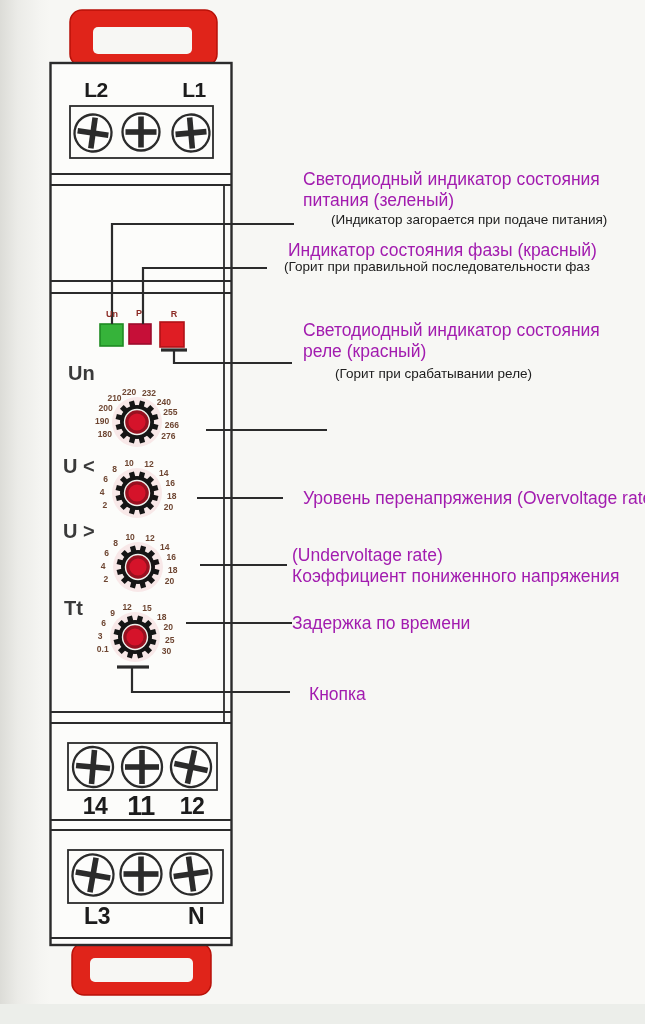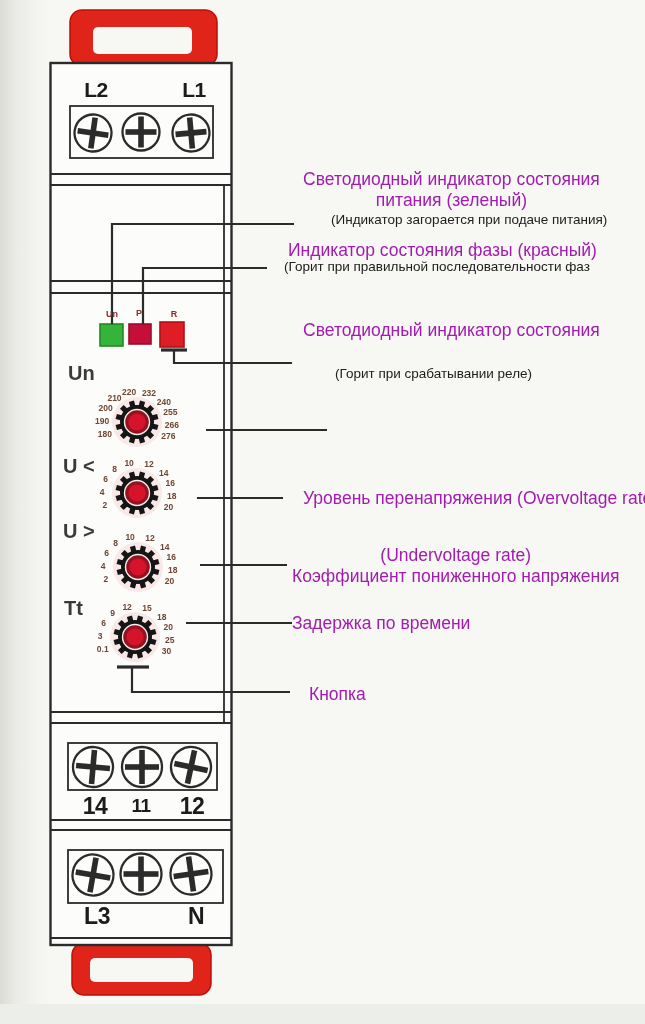--- a/index.html
+++ b/index.html
@@ -1,21 +1,20 @@
 <!DOCTYPE html>
 <html><head>
 <meta charset="utf-8">
 <style>
   html,body{margin:0;padding:0;background:#eceeea;}
   #canvas{
     position:relative;width:645px;height:1004px;overflow:hidden;
     background:#f7f7f4;
     font-family:"Liberation Sans","DejaVu Sans",sans-serif;
     color:#1a1a1a;
-    text-align:center;
   }
   #scan-strip{
     position:absolute;left:0;top:0;width:50px;height:1024px;
     background:linear-gradient(to right,#d7d7d2 0%,#e9e9e5 35%,#f4f4f1 80%,#f7f7f4 100%);
     opacity:.85;
   }
   svg{position:absolute;left:0;top:0;}
   .abs{position:absolute;}
   .ctr{transform:translate(-50%,-50%);white-space:nowrap;}
   .tlabel{font-weight:700;color:#1c1c1c;letter-spacing:-0.5px;}
@@ -194,21 +193,21 @@
       <path d="M200,565 L287,565"></path>
       <path d="M186,623 L292,623"></path>
       <path d="M117,667 L149,667" stroke-width="3.2"></path>
       <path d="M132,667 L132,692 L290,692"></path>
     </g>
   </svg>
 
   <div class="abs ctr tlabel" style="left:96px;top:90px;font-size:21px;">L2</div>
   <div class="abs ctr tlabel" style="left:194px;top:90px;font-size:21px;">L1</div>
   <div class="abs ctr tlabel" style="left:95px;top:806px;font-size:23px;">14</div>
-  <div class="abs ctr tlabel" style="left:141px;top:806px;font-size:19px;">11</div>
+  <div class="abs ctr tlabel" style="left:141px;top:806px;font-size:27px;">11</div>
   <div class="abs ctr tlabel" style="left:192px;top:806px;font-size:23px;">12</div>
   <div class="abs ctr tlabel" style="left:97px;top:916px;font-size:23px;">L3</div>
   <div class="abs ctr tlabel" style="left:196px;top:916px;font-size:23px;">N</div>
 
   <div class="abs ctr ledlabel" style="left:112px;top:314px;">Un</div>
   <div class="abs ctr ledlabel" style="left:139px;top:313px;">P</div>
   <div class="abs ctr ledlabel" style="left:174px;top:314px;">R</div>
 
   <div class="abs klabel" style="left:68px;top:362px;">Un</div>
   <div class="abs klabel" style="left:63px;top:455px;">U &lt;</div>
@@ -264,20 +263,21 @@
   </div>
   <div class="abs ann-n" style="left:331px;top:212px;">(Индикатор загорается при подаче питания)</div>
 
   <div class="abs ann-t" style="left:288px;top:240px;">Индикатор состояния фазы (красный)</div>
   <div class="abs" style="left:284px;top:259px;">
     <div class="ann-n">(Горит при правильной последовательности фаз</div>
   </div>
 
   <div class="abs" style="left:303px;top:320px;">
     <div class="ann-t">Светодиодный индикатор состояния</div>
+    <div class="ann-t">реле (красный)</div>
   </div>
   <div class="abs ann-n" style="left:335px;top:366px;">(Горит при срабатывании реле)</div>
 
   <div class="abs ann-t" style="left:303px;top:488px;">Уровень перенапряжения (Overvoltage rate)</div>
   <div class="abs" style="left:292px;top:545px;">
     <div class="ann-t">(Undervoltage rate)</div>
     <div class="ann-t">Коэффициент пониженного напряжения</div>
   </div>
   <div class="abs ann-t" style="left:292px;top:613px;">Задержка по времени</div>
   <div class="abs ann-t" style="left:309px;top:684px;">Кнопка</div>

